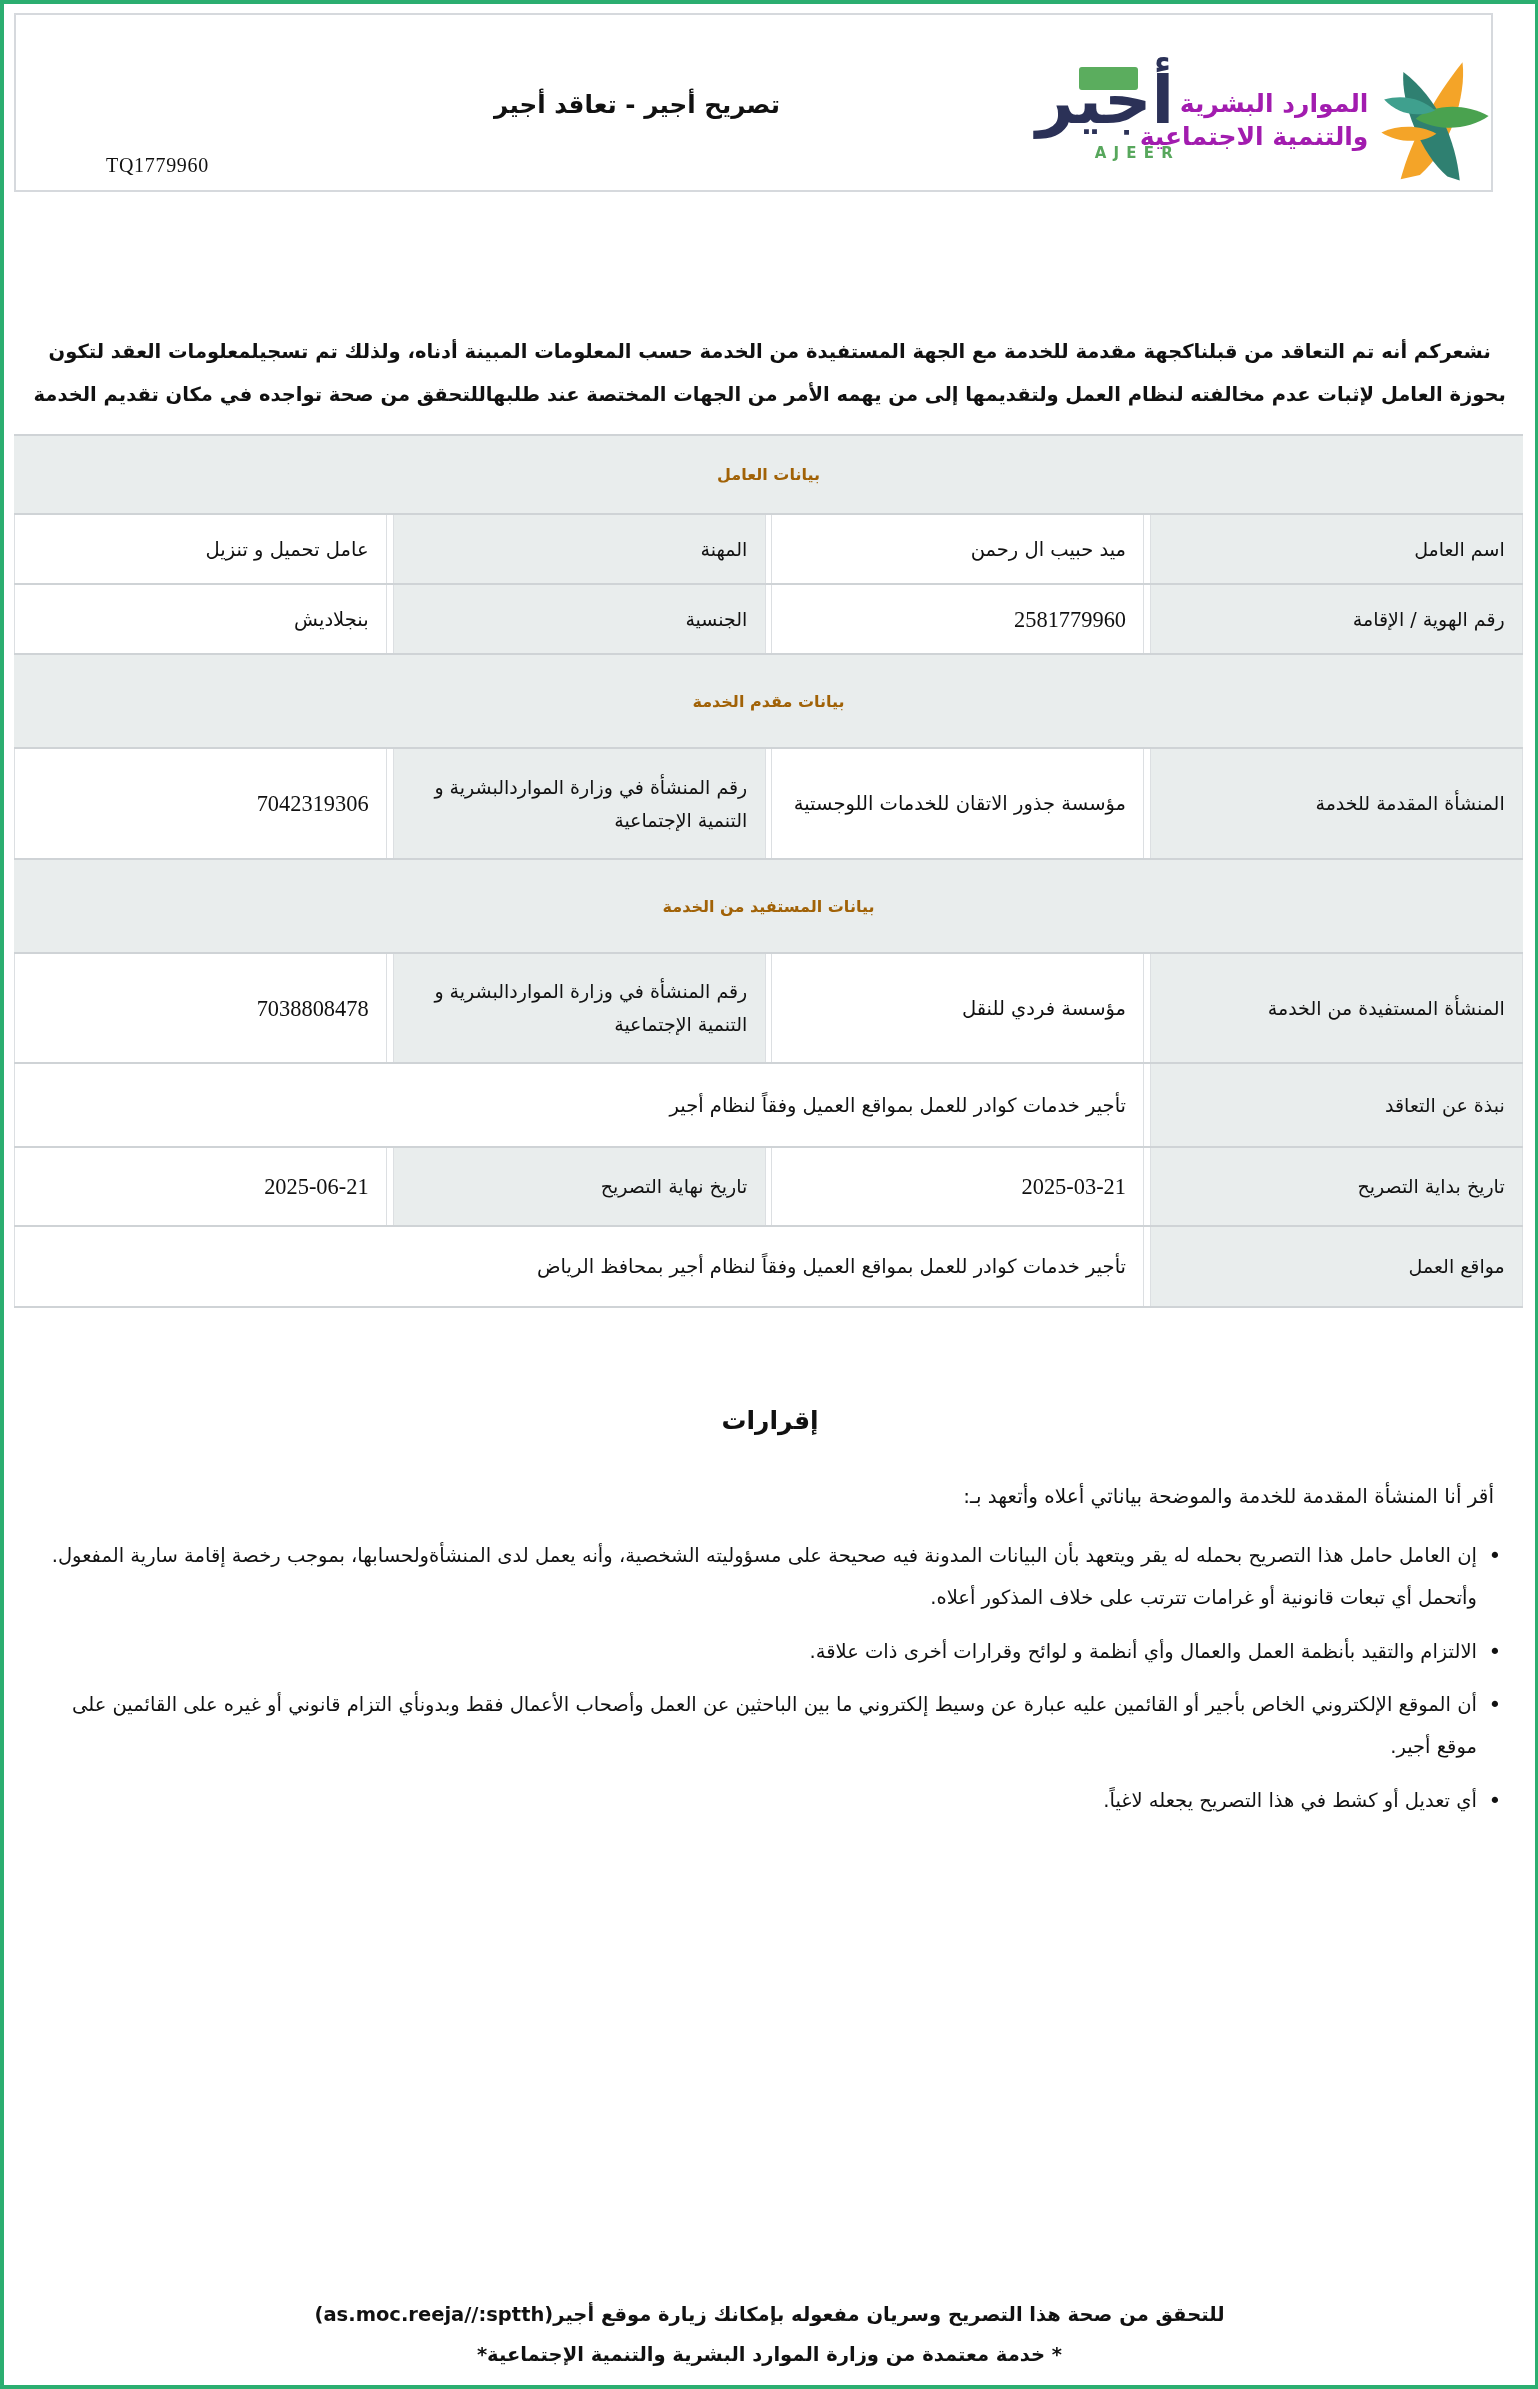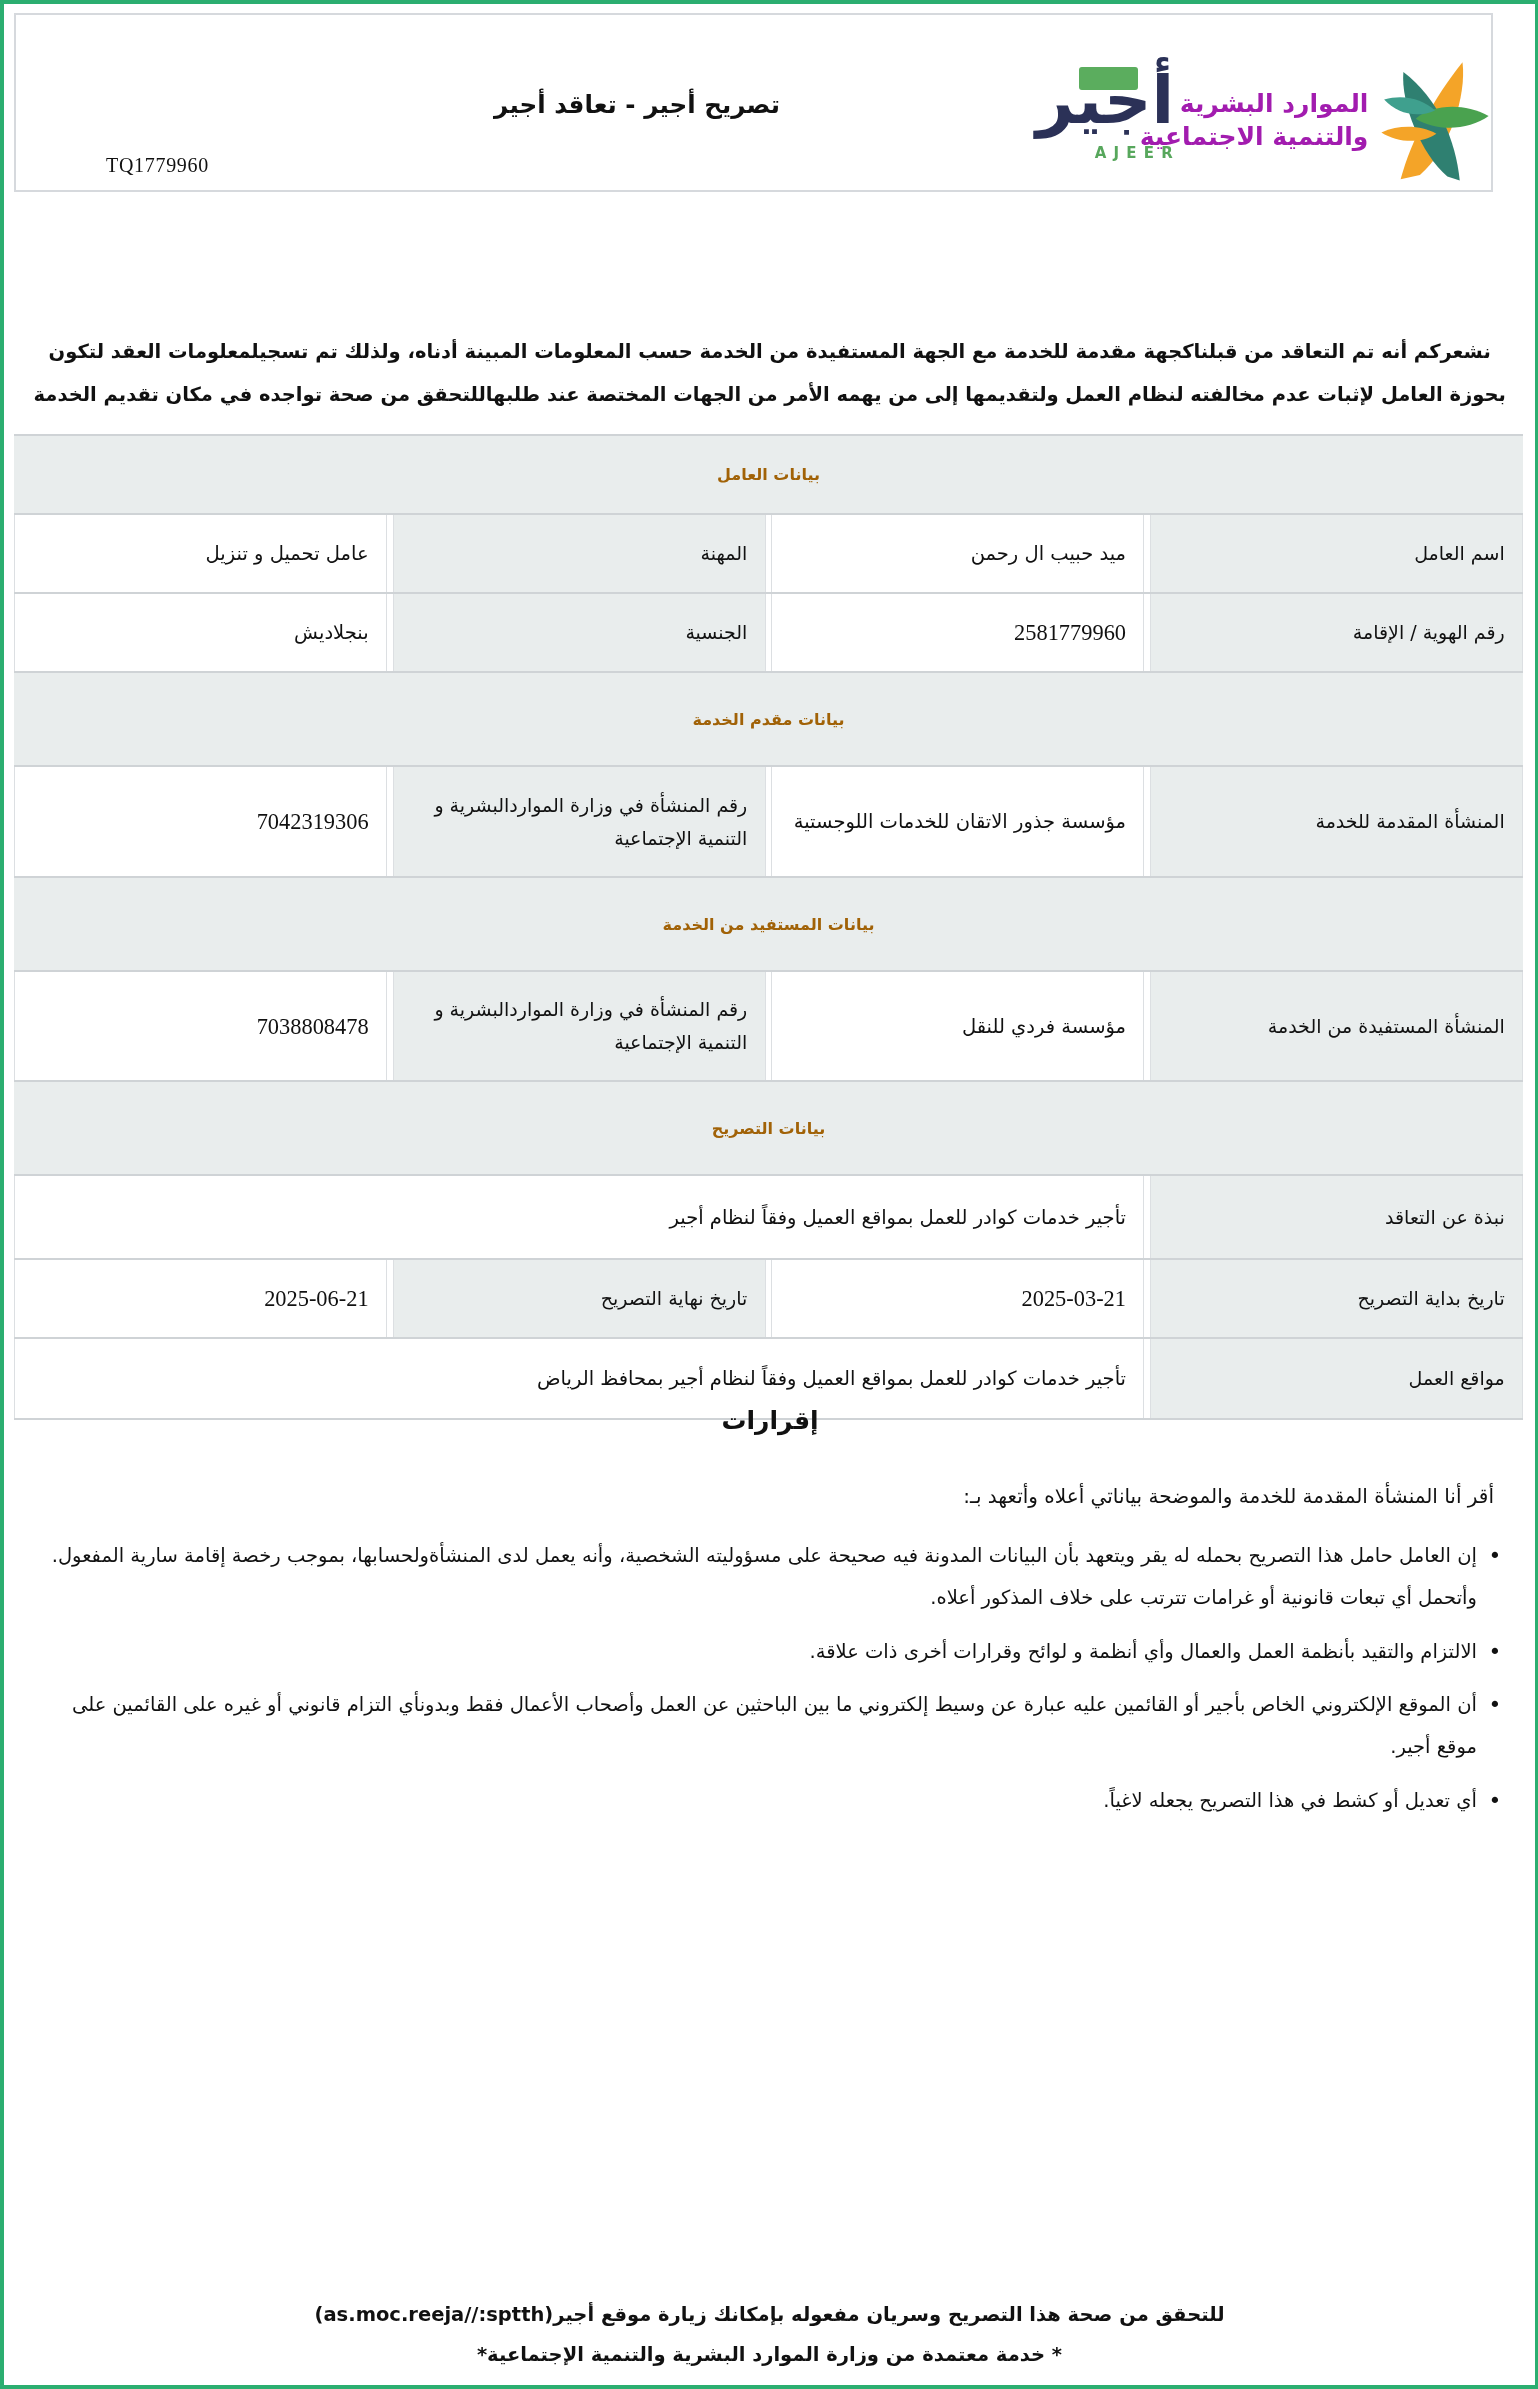--- a/index.html
+++ b/index.html
@@ -76,21 +76,21 @@
   .cell{
     box-sizing:border-box;display:flex;align-items:center;
     justify-content:flex-start;
     padding:5.8px 17.3px;font-size:19.5px;line-height:33px;color:#111;
     border-left:0.7px solid #dcdfe2;border-right:0.7px solid #dcdfe2;
   }
   .cell.label{background:#e9eded;font-size:19px;}
   .cell.value{background:#fff;}
   .cell.span3{grid-column:span 3;}
   .num{font-family:"Liberation Serif","DejaVu Serif",serif;font-size:22.4px;}
-  .h110{height:79px}.h107{height:77px}.h130{height:94px}
+  .h110{height:79px}.h107{height:68px}.h130{height:94px}
   .h151{height:109px}.h150{height:108px}.h114{height:82px}
   .h106{height:77px}.h109{height:79px}
   
   .decls{
     position:absolute;left:26px;top:1402px;width:1480px;
     direction:rtl;color:#111;
   }
   .decls-title{
     text-align:center;font-size:25px;font-weight:bold;margin-bottom:42px;
   }
@@ -171,21 +171,20 @@
 
     <div class="band h130">بيانات المستفيد من الخدمة</div>
 
     <div class="trow">
       <div class="cell label h150">المنشأة المستفيدة من الخدمة</div>
       <div class="cell value h150">مؤسسة فردي للنقل</div>
       <div class="cell label h150">رقم المنشأة في وزارة المواردالبشرية و التنمية الإجتماعية</div>
       <div class="cell value num h150">7038808478</div>
     </div>
 
-    <div class="band h130">بيانات التصريح</div>
 
     <div class="trow">
       <div class="cell label h114">نبذة عن التعاقد</div>
       <div class="cell value span3 h114">تأجير خدمات كوادر للعمل بمواقع العميل وفقاً لنظام أجير</div>
     </div>
 
     <div class="trow">
       <div class="cell label h106">تاريخ بداية التصريح</div>
       <div class="cell value num h106">2025-03-21</div>
       <div class="cell label h106">تاريخ نهاية التصريح</div>

